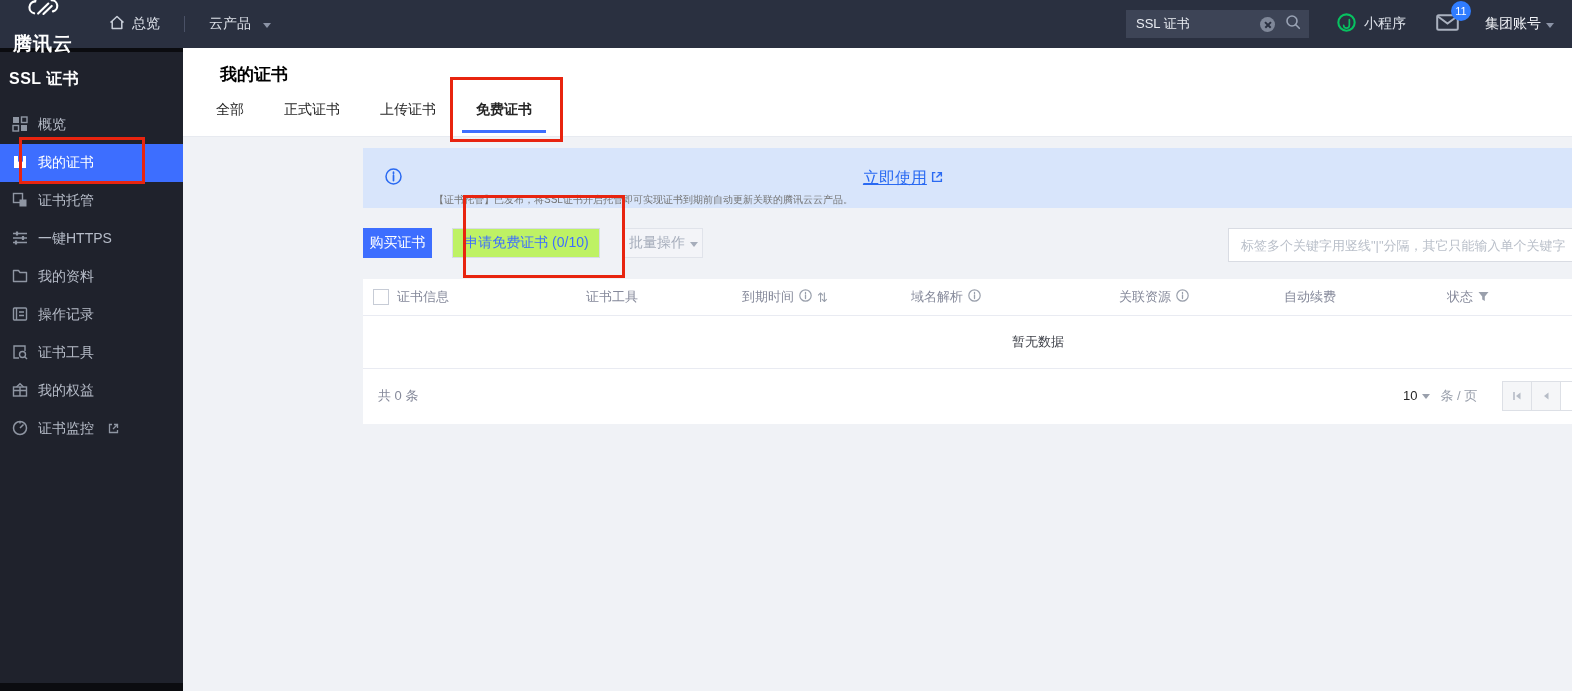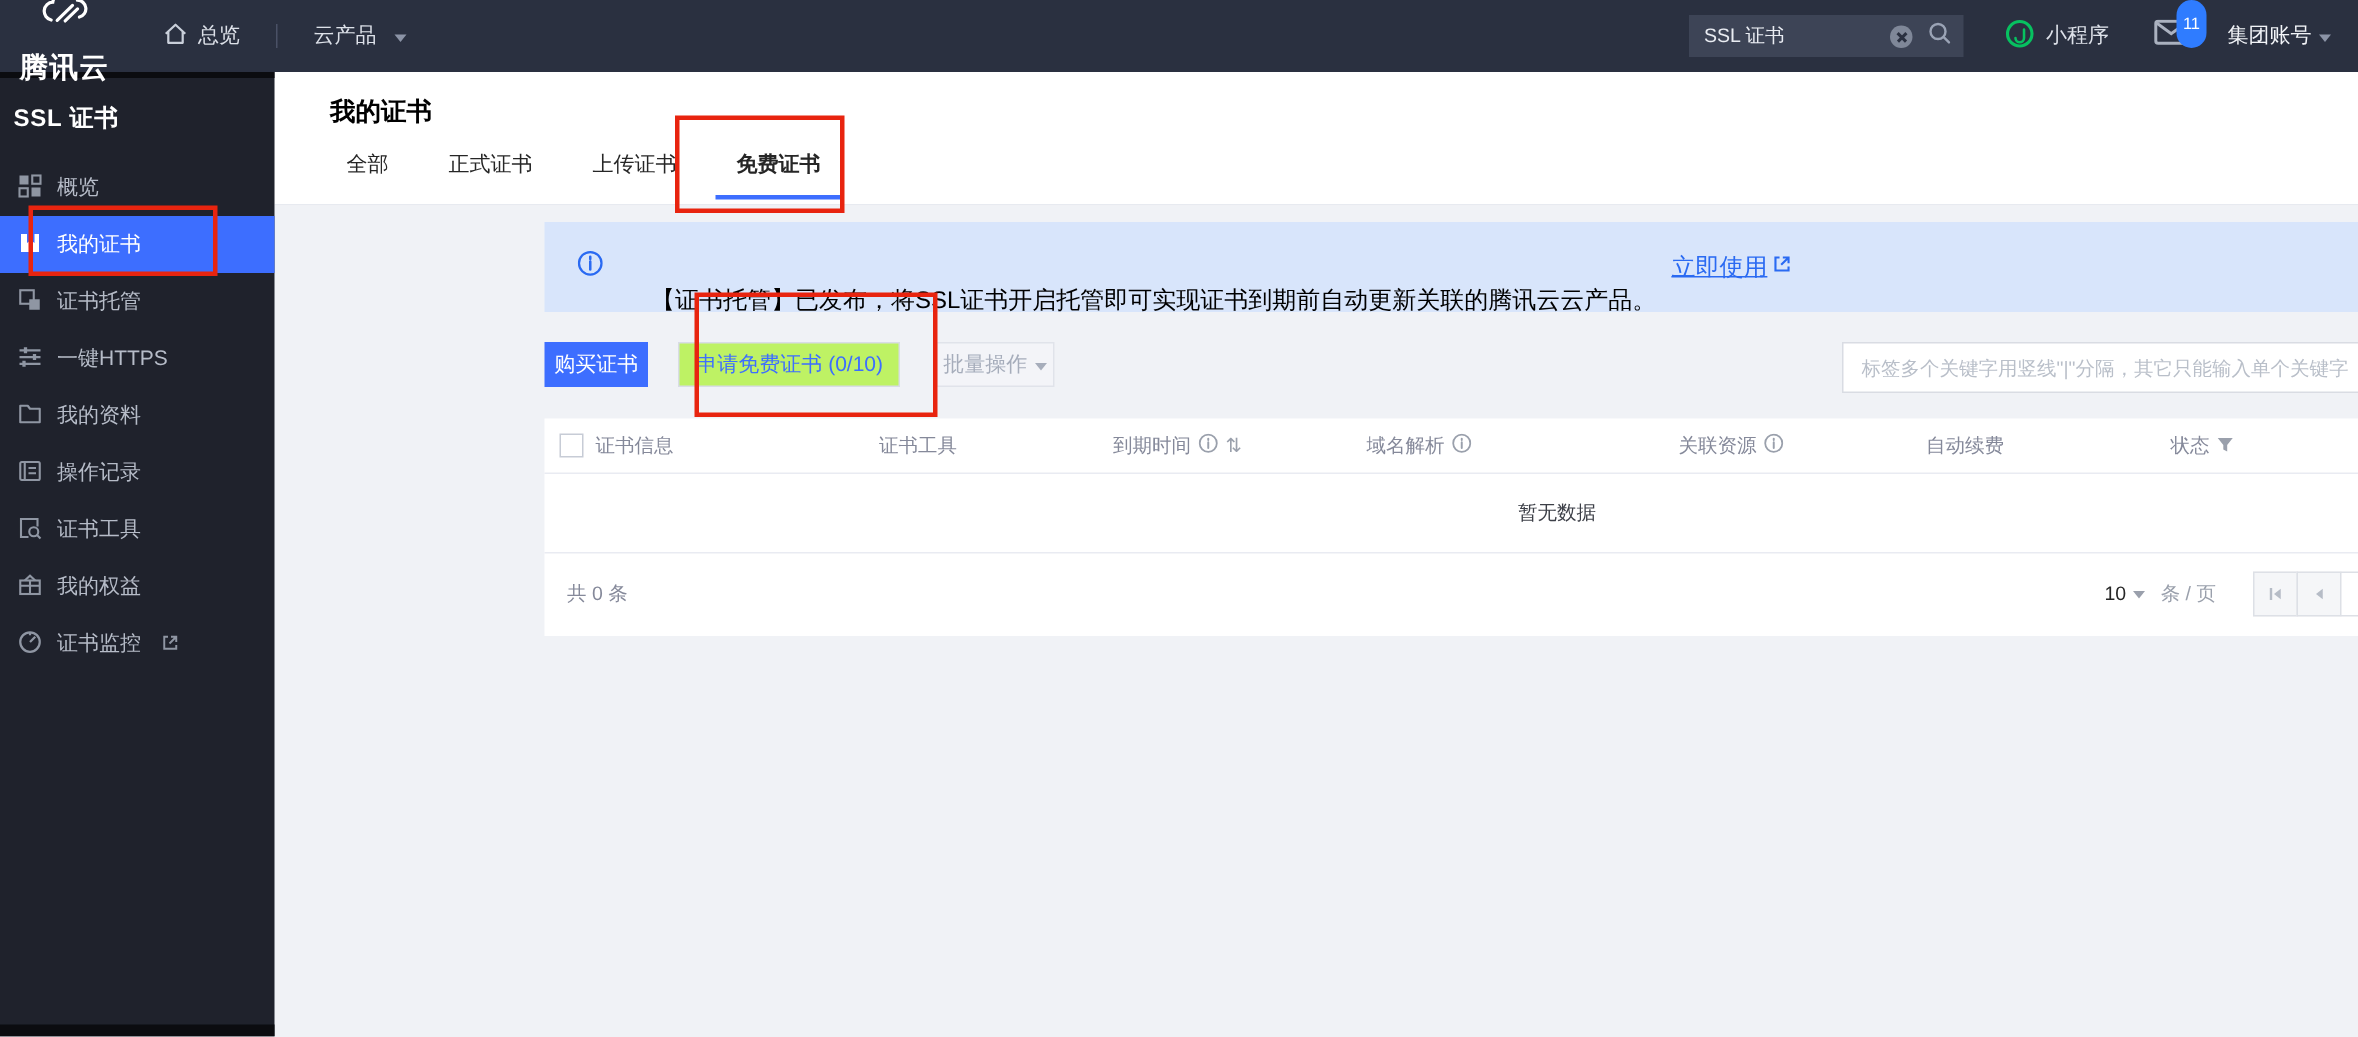--- a/index.html
+++ b/index.html
@@ -14,43 +14,43 @@
   .nav-divider { width:1px; height:16px; background:#4a5166; margin:0 24px; }
   .caret { width:0; height:0; border-left:4px solid transparent; border-right:4px solid transparent; border-top:5px solid #8b93a6; margin-left:5px; margin-top:2px; }
   .nav-right { margin-left:auto; display:flex; align-items:center; margin-right:18px; }
   .nav-search { width:183px; height:28px; background:#3d4456; display:flex; align-items:center; padding:0 8px 0 10px; }
   .nav-search input { flex:1; min-width:0; background:transparent; border:none; outline:none; color:#e9ecf2; font-size:13px; font-family:inherit; }
   .clear-ic { width:15px; height:15px; border-radius:50%; background:#7f8798; position:relative; flex:none; margin-right:10px; cursor:pointer; }
   .clear-ic::before, .clear-ic::after { content:""; position:absolute; left:3.5px; top:7px; width:8px; height:1.6px; background:#2a3040; }
   .clear-ic::before { transform:rotate(45deg); } .clear-ic::after { transform:rotate(-45deg); }
   .mini { display:flex; align-items:center; gap:8px; margin-left:28px; color:#dde1e9; font-size:14px; cursor:pointer; }
   .mail-wrap { position:relative; margin-left:30px; cursor:pointer; }
-  .badge { position:absolute; top:-13px; right:-12px; min-width:20px; height:20px; border-radius:10px; background:#2f7cff; color:#fff; font-size:11px; display:flex; align-items:center; justify-content:center; padding:16px 4px; }
+  .badge { position:absolute; top:-13px; right:-12px; min-width:20px; height:20px; border-radius:10px; background:#2f7cff; color:#fff; font-size:11px; display:flex; align-items:center; justify-content:center; padding:4px 4px; }
   .account { display:flex; align-items:center; margin-left:26px; color:#f2f4f8; font-size:14px; cursor:pointer; }
 
   
   .sidebar { position:absolute; left:0; top:48px; width:183px; height:643px; background:#1f222c; border-top:4px solid #0b0c10; z-index:5; }
   .sidebar-title { color:#ffffff; font-size:16px; font-weight:bold; padding:17px 0 0 9px; letter-spacing:.5px; }
   .menu { margin-top:16px; }
   .menu-item { height:38px; display:flex; align-items:center; gap:10px; padding-left:12px; color:#b6bcc8; font-size:14px; cursor:pointer; }
   .menu-item svg { flex:none; }
   .menu-item.active { background:#3d6eff; color:#ffffff; }
   .sidebar-bottom { position:absolute; left:0; bottom:0; width:100%; height:8px; background:#0b0c10; }
 
   
   .main { position:absolute; left:183px; top:48px; right:0; bottom:0; background:#f0f2f6; }
   .page-header { position:absolute; left:0; top:0; right:0; height:89px; background:#fff; border-bottom:1px solid #e7eaf0; }
   .page-title { font-size:17px; font-weight:bold; color:#000; padding:15px 0 0 37px; }
-  .tabs { display:flex; padding-left:34px; margin-top:13px;text-align:right; }
+  .tabs { display:flex; padding-left:19px; margin-top:13px;text-align:right; }
   .tab { padding:2px 14px 11px; margin-right:12px; font-size:14px; color:#262626; cursor:pointer; border-bottom:3px solid transparent; }
   .tab.active { font-weight:bold; border-bottom-color:#3d6eff; }
 
   .banner { position:absolute; left:180px; right:0; top:100px; height:60px; background:#d8e5fb; display:flex; align-items:center; }
   .banner-ic { margin-left:22px; flex:none; }
-  .banner-text { margin-left:32px; font-size:16px; color:#000000;margin-top:44px; }
+  .banner-text { margin-left:32px; font-size:10px; color:#737373;margin-top:44px; }
   .banner-link { color:#2a6af2; text-decoration:underline; margin-left:10px; cursor:pointer; }
   .ext-ic { display:inline-block; vertical-align:-1px; margin-left:4px; }
 
   .toolbar { position:absolute; left:180px; right:0; top:180px; height:34px; }
   .btn { display:inline-flex; align-items:center; justify-content:center; height:30px; font-size:14px; cursor:pointer; vertical-align:top; }
   .btn-buy { width:69px; background:#3d6eff; color:#fff; border:none; }
   .btn-apply { width:148px; margin-left:16px; background:#bef264; border:1px solid #d8dce5; color:#3d6eff; }
   .btn-batch { width:79px; margin-left:19px; background:#f3f4f8; border:1px solid #e0e3ea; color:#a6adbb; }
   .btn-batch .caret { border-top-color:#a6adbb; }
   .tag-input { position:absolute; left:865px; top:0; width:400px; height:34px; background:#fff; border:1px solid #d9dce3; padding:0 12px; font-size:13px; color:#333; font-family:inherit; outline:none; }

